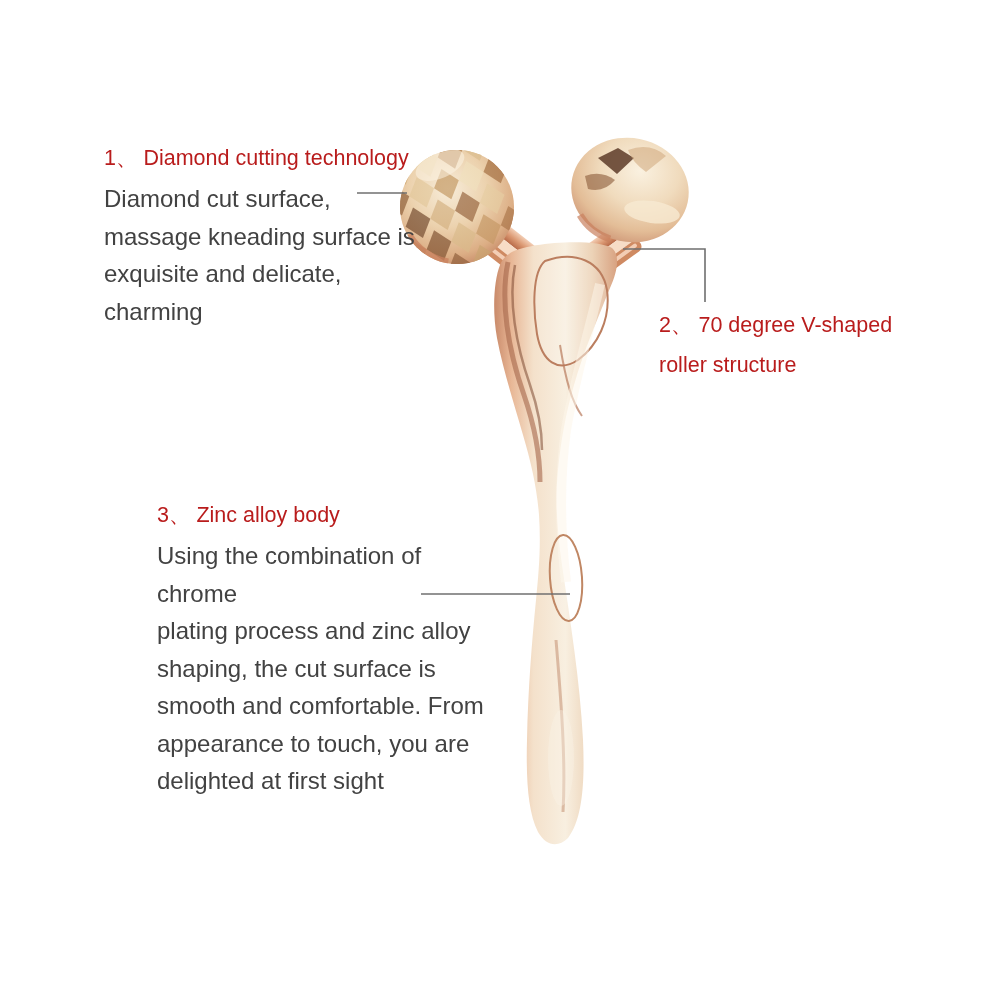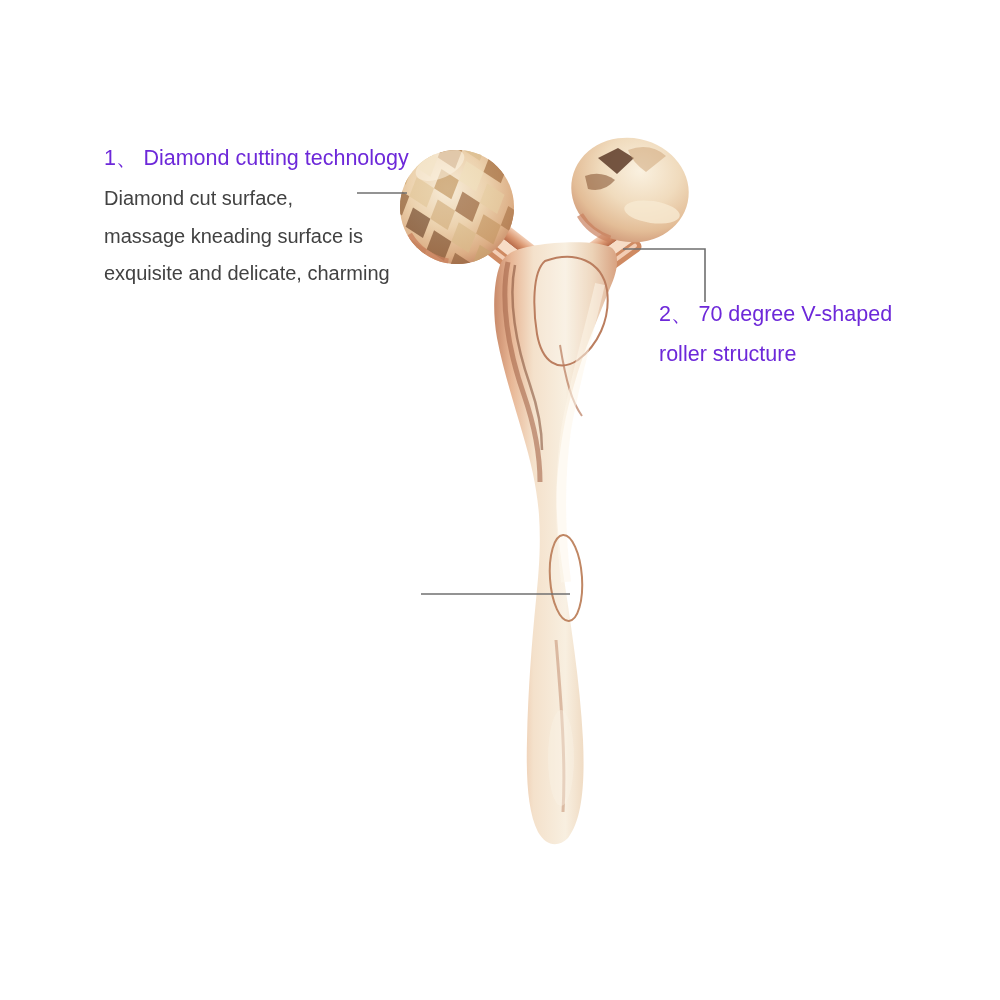--- a/index.html
+++ b/index.html
@@ -24,32 +24,32 @@
     position: absolute;
     color: #3e3e3e;
     z-index: 2;
   }
   .annotation h3 {
     margin: 0;
     font-size: 21.5px;
     font-weight: 400;
     line-height: 40px;
     white-space: pre-line;
-    color: #6d28d9;
+    color: #b91c1c;
   }
   .annotation p {
     margin: 2px 0 0 0;
-    font-size: 20px;
+    font-size: 24px;
     font-weight: 400;
     line-height: 37.5px;
     white-space: pre-line;
     color: #424242;
   }
   #ann-diamond { left: 104px; top: 138px; width: 330px; }
-  #ann-roller  { left: 659px; top: 294px; width: 300px; }
+  #ann-roller  { left: 659px; top: 305px; width: 300px; }
   #ann-body    { left: 157px; top: 495px; width: 330px; }
 </style>
 </head>
 <body>
 
 <div id="stage">
 
   <svg id="product-svg" viewBox="0 0 1000 1000" xmlns="http://www.w3.org/2000/svg" aria-hidden="true">
     <defs>
       <radialGradient id="ballLGrad" cx="42%" cy="34%" r="75%">
@@ -180,14 +180,23 @@
     <p>Diamond cut surface,
 massage kneading surface is
 exquisite and delicate, charming</p>
   </div>
 
   <div class="annotation" id="ann-roller">
     <h3>2、 70 degree V-shaped
 roller structure</h3>
   </div>
 
+  <div class="annotation" id="ann-body">
+    <h3>3、 Zinc alloy body</h3>
+    <p>Using the combination of chrome
+plating process and zinc alloy
+shaping, the cut surface is
+smooth and comfortable. From
+appearance to touch, you are
+delighted at first sight</p>
+  </div>
 
 </div>
 
 </body></html>

